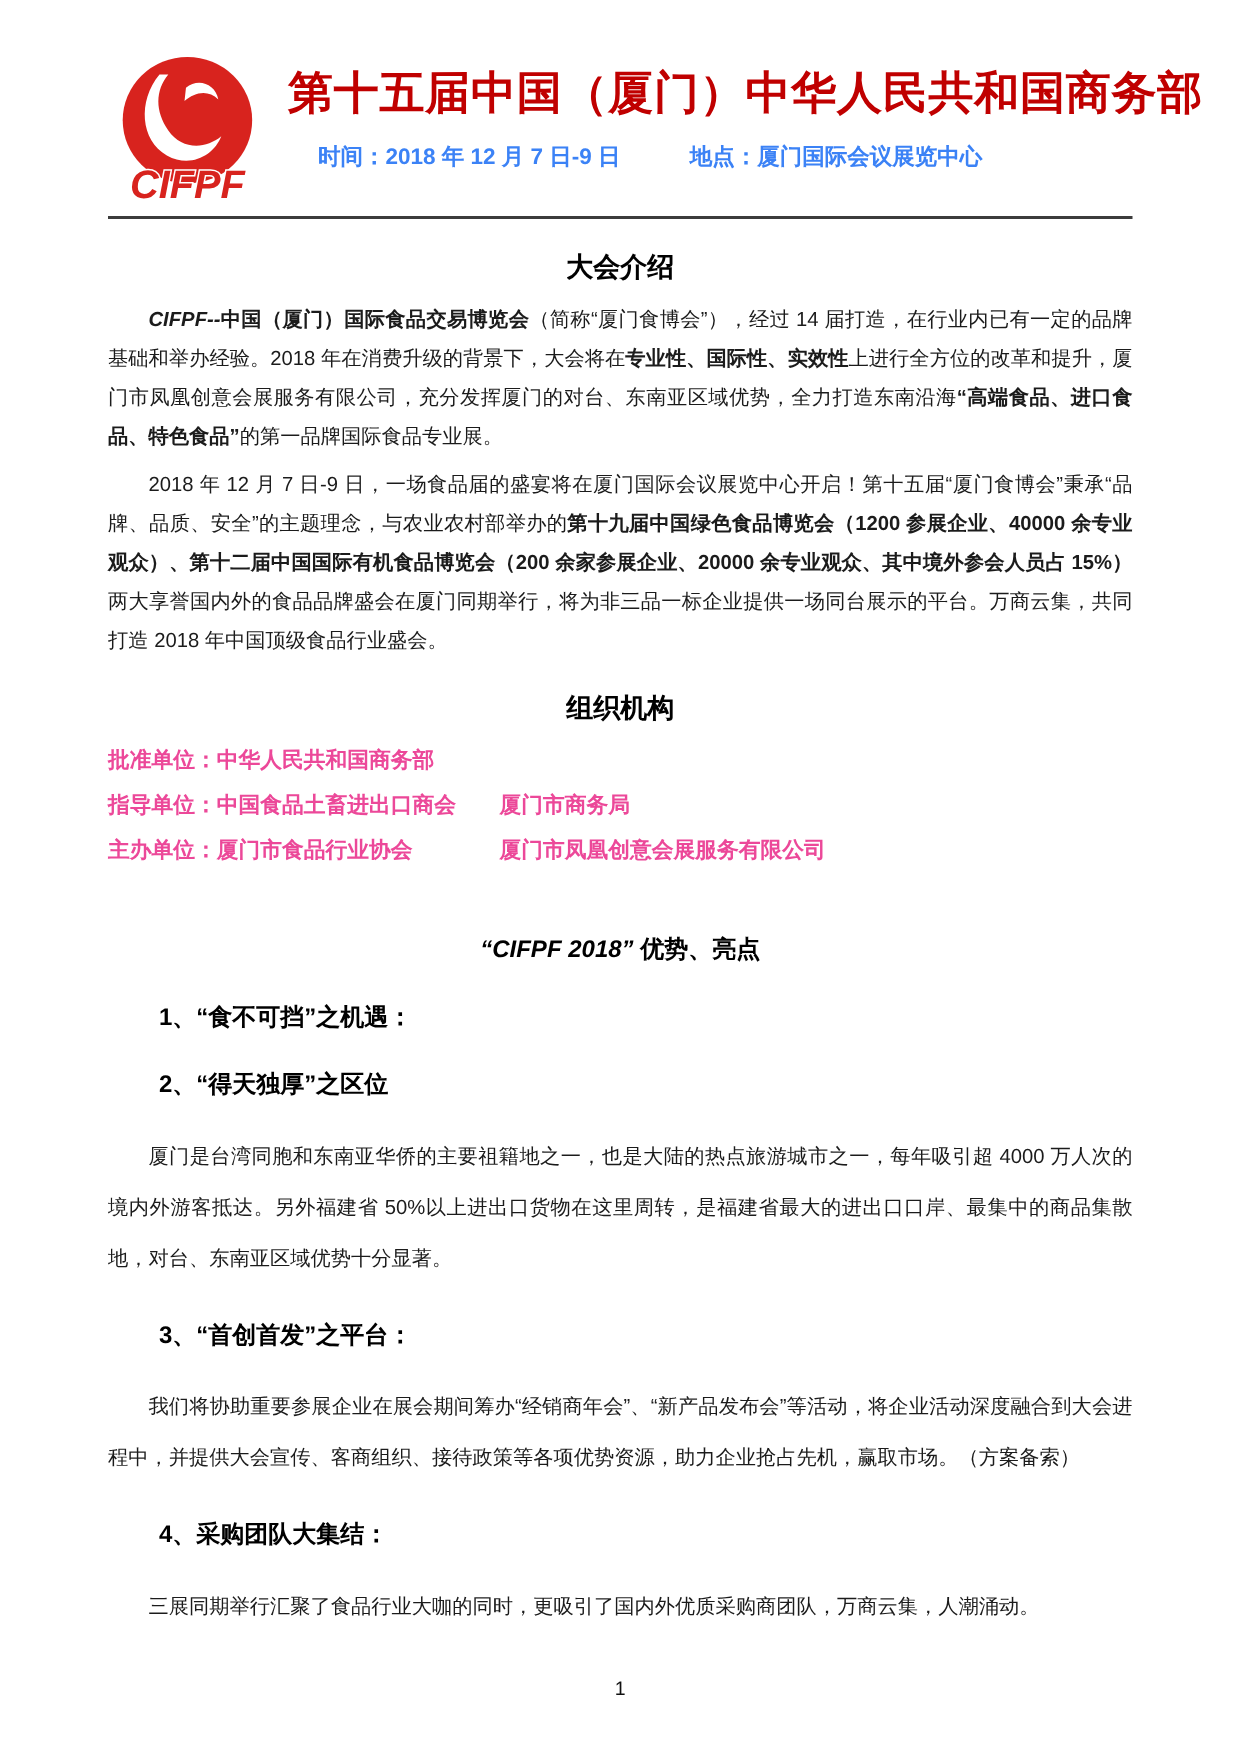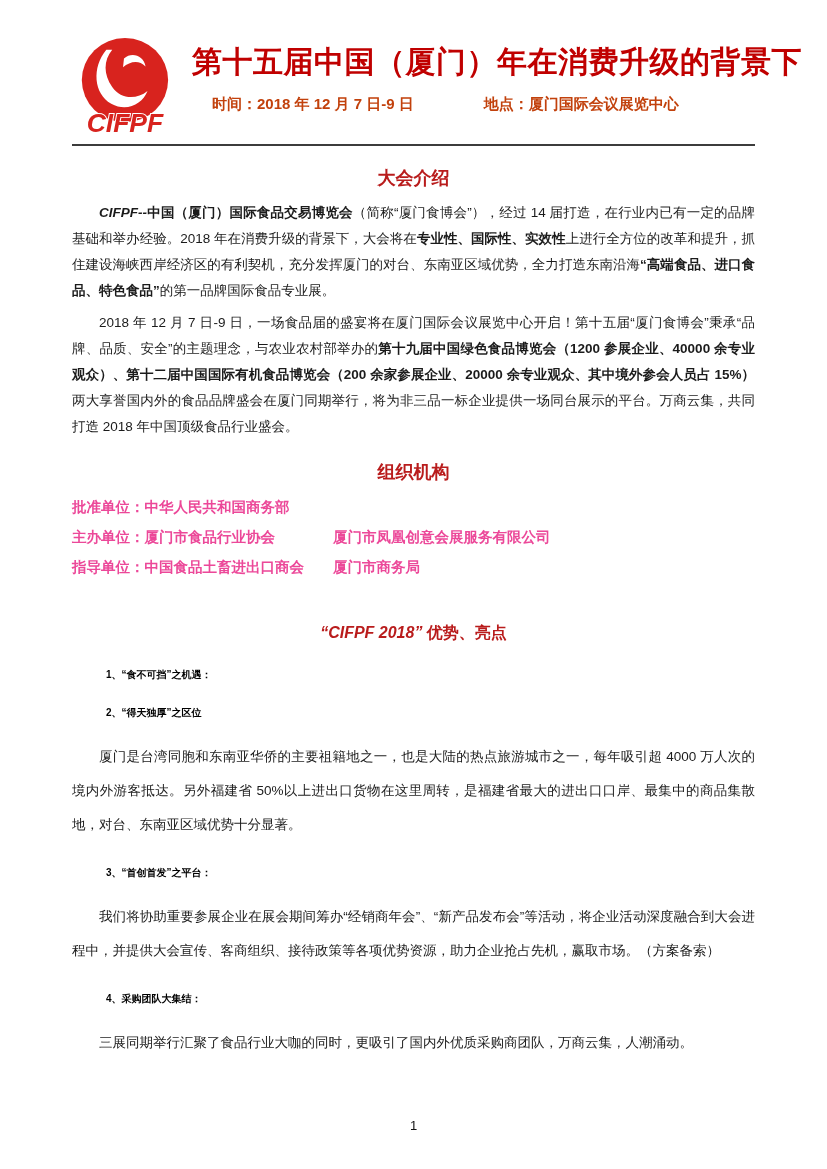--- a/index.html
+++ b/index.html
@@ -19,37 +19,37 @@
   .head-right { flex: 1; padding-top: 8px; }
   .title {
     margin: 0 0 12px 0;
     padding-left: 8px;
     font-size: 30px;
     font-weight: 900;
     letter-spacing: 0.5px;
     color: #c00000;
     white-space: nowrap;
   }
-  .meta { display: flex; gap: 70px; padding-left: 28px; font-size: 15px; font-weight: bold; color:#c2410c; }
+  .meta { display: flex; gap: 46px; padding-left: 28px; font-size: 15px; font-weight: bold; color:#3b82f6; }
   .rule { border-bottom: 2px solid #3c3c3c; margin-top: 6px; }
   
   .section-heading {
     font-size: 18px; font-weight: bold; text-align: center;
-    margin: 20px 0 10px 0; color:#b91c1c;
+    margin: 20px 0 10px 0; color:#000000;
   }
   .section-heading.big { font-size: 16px; margin: 42px 0 24px 0; }
   .body-p {
     font-size: 13.5px; line-height: 26px;
     text-align: justify; text-indent: 2em;
     margin: 0 0 6px 0;
   }
   .body-p.loose { line-height: 34px; margin: 0; }
   .org-row { font-size: 14.5px; font-weight: bold; line-height: 27px; margin: 3px 0; color:#ec4899; }
   .item-head {
-    font-size: 10px; font-weight: bold; color:#000;
+    font-size: 16px; font-weight: bold; color:#000;
     margin: 24px 0 20px 0; padding-left: 34px;
   }
   .b { font-weight: bold; }
   .i { font-style: italic; }
   .page-num {
     position: absolute; bottom: 36px; left: 0; right: 0;
     text-align: center; font-size: 13px; color: #111;
   }
 </style>
 </head>
@@ -60,37 +60,37 @@
   <div class="header">
     <div class="logo">
       <svg viewBox="0 0 104 104" width="102" height="104">
         <ellipse cx="54" cy="46" rx="44" ry="43" fill="#d8231e"></ellipse>
         <path d="M35 15 C20 33 22 60 40 70 C56 79 72 70 77 57 C66 66 50 66 41 53 C32 40 32 26 41 15 Z" fill="#ffffff"></path>
         <path d="M53 24 C61 17 73 21 75 32 C68 25 59 27 52 33 Z" fill="#ffffff"></path>
         <text x="54" y="99" text-anchor="middle" font-size="27" font-weight="900" font-style="italic" fill="#d8231e" stroke="#ffffff" stroke-width="2" paint-order="stroke">CIFPF</text>
       </svg>
     </div>
     <div class="head-right">
-      <h1 class="title">第十五届中国（厦门）年在消费升级的背景下</h1>
+      <h1 class="title">第十五届中国（厦门）中华人民共和国商务部</h1>
       <div class="meta">
         <span>时间：2018 年 12 月 7 日-9 日</span>
         <span>地点：厦门国际会议展览中心</span>
       </div>
     </div>
   </div>
   <div class="rule"></div>
 
   <h2 class="section-heading">大会介绍</h2>
-  <p class="body-p"><span class="b i">CIFPF--</span><span class="b">中国（厦门）国际食品交易博览会</span><span>（简称“厦门食博会”），经过 14 届打造，在行业内已有一定的品牌基础和举办经验。2018 年在消费升级的背景下，大会将在</span><span class="b">专业性、国际性、实效性</span><span>上进行全方位的改革和提升，抓住建设海峡西岸经济区的有利契机，充分发挥厦门的对台、东南亚区域优势，全力打造东南沿海</span><span class="b">“高端食品、进口食品、特色食品”</span><span>的第一品牌国际食品专业展。</span></p>
+  <p class="body-p"><span class="b i">CIFPF--</span><span class="b">中国（厦门）国际食品交易博览会</span><span>（简称“厦门食博会”），经过 14 届打造，在行业内已有一定的品牌基础和举办经验。2018 年在消费升级的背景下，大会将在</span><span class="b">专业性、国际性、实效性</span><span>上进行全方位的改革和提升，厦门市凤凰创意会展服务有限公司，充分发挥厦门的对台、东南亚区域优势，全力打造东南沿海</span><span class="b">“高端食品、进口食品、特色食品”</span><span>的第一品牌国际食品专业展。</span></p>
   <p class="body-p"><span>2018 年 12 月 7 日-9 日，一场食品届的盛宴将在厦门国际会议展览中心开启！第十五届“厦门食博会”秉承“品牌、品质、安全”的主题理念，与农业农村部举办的</span><span class="b">第十九届中国绿色食品博览会（1200 参展企业、40000 余专业观众）、第十二届中国国际有机食品博览会（200 余家参展企业、20000 余专业观众、其中境外参会人员占 15%）</span><span>两大享誉国内外的食品品牌盛会在厦门同期举行，将为非三品一标企业提供一场同台展示的平台。万商云集，共同打造 2018 年中国顶级食品行业盛会。</span></p>
 
   <h2 class="section-heading">组织机构</h2>
   <p class="org-row">批准单位：中华人民共和国商务部</p>
+  <p class="org-row">指导单位：中国食品土畜进出口商会　　厦门市商务局</p>
   <p class="org-row">主办单位：厦门市食品行业协会　　　　厦门市凤凰创意会展服务有限公司</p>
-  <p class="org-row">指导单位：中国食品土畜进出口商会　　厦门市商务局</p>
 
   <h2 class="section-heading big"><span class="b i">“CIFPF 2018”</span><span class="b"> 优势、亮点</span></h2>
 
   <p class="item-head">1、“食不可挡”之机遇：</p>
 
   <p class="item-head">2、“得天独厚”之区位</p>
   <p class="body-p loose">厦门是台湾同胞和东南亚华侨的主要祖籍地之一，也是大陆的热点旅游城市之一，每年吸引超 4000 万人次的境内外游客抵达。另外福建省 50%以上进出口货物在这里周转，是福建省最大的进出口口岸、最集中的商品集散地，对台、东南亚区域优势十分显著。</p>
 
   <p class="item-head">3、“首创首发”之平台：</p>
   <p class="body-p loose">我们将协助重要参展企业在展会期间筹办“经销商年会”、“新产品发布会”等活动，将企业活动深度融合到大会进程中，并提供大会宣传、客商组织、接待政策等各项优势资源，助力企业抢占先机，赢取市场。（方案备索）</p>

